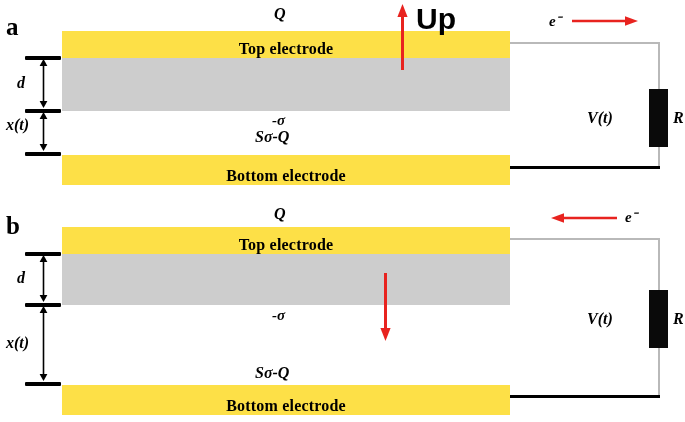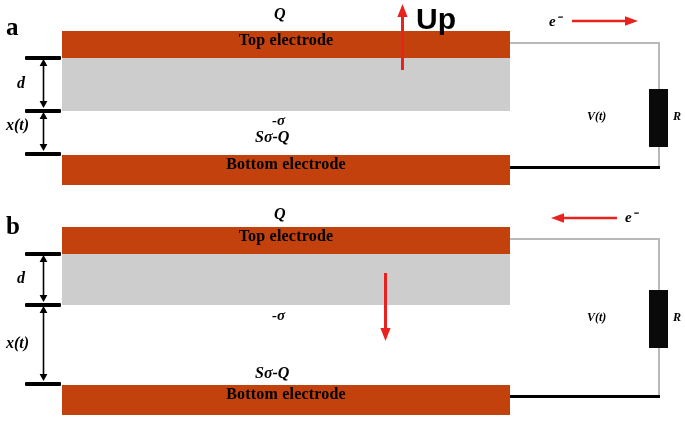--- a/index.html
+++ b/index.html
@@ -20,22 +20,22 @@
     font-family:"Liberation Serif", serif;
     font-weight:bold;
     font-size:25px;
     color:#000;
     line-height:1;
   }
 
   
   .layer{position:absolute;}
   .electrode{
-    background:#c2410c;
-    display:flex;align-items:flex-start;justify-content:center;
+    background:#fde047;
+    display:flex;align-items:flex-end;justify-content:center;
   }
   .electrode-label{
     font-family:"Liberation Serif", serif;
     font-weight:bold;
     font-size:16px;
     color:#000;
     letter-spacing:.2px;
     white-space:nowrap;
   }
   .dielectric{background:#CDCDCD;}
@@ -94,21 +94,21 @@
   .wire-black{position:absolute;background:#000000;}
   .resistor{
     position:absolute;
     background:#0A0A0A;
   }
   .circ-label{
     position:absolute;
     font-family:"Liberation Serif", serif;
     font-weight:bold;
     font-style:italic;
-    font-size:12px;
+    font-size:16px;
     color:#000;
     white-space:nowrap;
     line-height:1;
   }
   .e-label{
     position:absolute;
     font-family:"Liberation Serif", serif;
     font-weight:bold;
     font-style:italic;
     font-size:15px;

